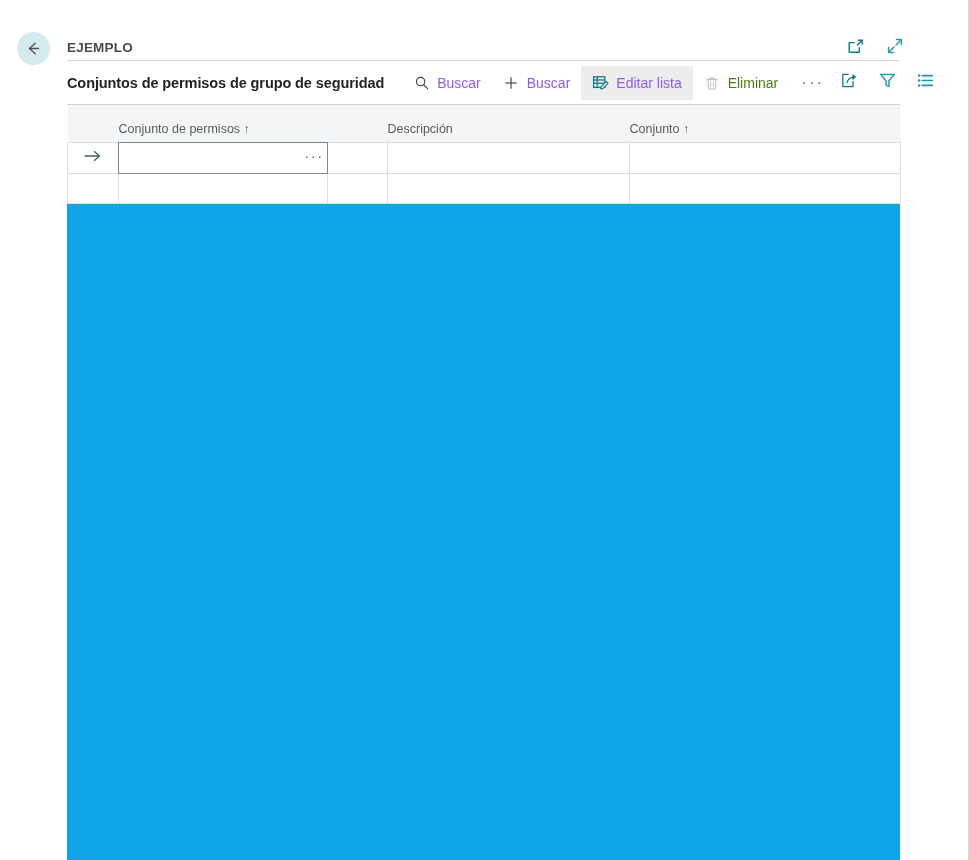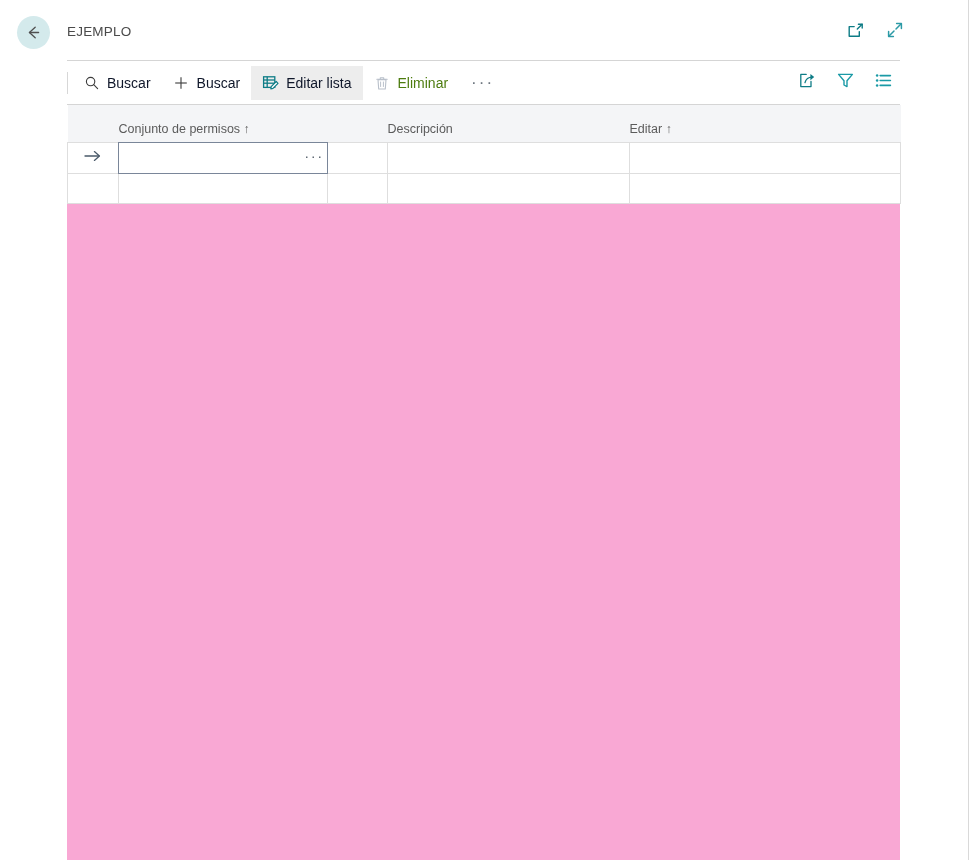--- a/index.html
+++ b/index.html
@@ -15,22 +15,22 @@
   .app {
     position: relative;
     width: 969px;
     height: 860px;
     background: #ffffff;
   }
 
   
   .topbar {
     position: absolute;
-    left: 0; top: 0;
-    width: 969px; height: 60px;
+    left: 0; top: 16px;
+    width: 969px; height: 60px; font-weight: bold;
   }
 
   .back-button {
     position: absolute;
     left: 17px; top: 16px;
     width: 33px; height: 33px;
     border-radius: 50%;
     background: #D4EAEC;
     display: flex;
     align-items: center;
@@ -96,21 +96,21 @@
     margin-right: 4px;
   }
 
   .tb-item {
     display: flex;
     align-items: center;
     gap: 7px;
     height: 34px;
     padding: 0 11px;
     font-size: 14px;
-    color: #0f172a;
+    color: #8b5cf6;
     white-space: nowrap;
     cursor: pointer;
     background: transparent;
     border: none;
     font-family: inherit;
   }
   .tb-item.active { background: #EDEDED; }
   .tb-item.disabled { color: #4d7c0f; cursor: default; }
 
   .tb-icon {
@@ -142,21 +142,21 @@
     display: flex; align-items: center; justify-content: center;
     cursor: pointer;
   }
 
   
   .content {
     position: absolute;
     left: 67px; top: 105px;
     width: 833px;
     height: 755px;
-    background: #f9a8d4;
+    background: #0ea5e9;
   }
 
   .grid-wrap {
     position: absolute;
     left: 0; top: 0;
     width: 833px;
   }
 
   table.grid {
     width: 833px;
@@ -289,20 +289,21 @@
         </span>
       </div>
     </div>
   </div>
 
   <div class="toolbar-rule top"></div>
   <div class="toolbar-rule bottom"></div>
 
   <div class="toolbar">
 
+    <div class="toolbar-title">Conjuntos de permisos de grupo de seguridad</div>
     <div class="toolbar-sep"></div>
 
     <button class="tb-item">
       <span class="tb-icon">
         <svg width="16" height="16" viewBox="0 0 16 16">
           <circle cx="6.6" cy="6.6" r="4.2" fill="none" stroke="#3B3B3B" stroke-width="1.1"></circle>
           <line x1="9.7" y1="9.7" x2="13.6" y2="13.6" stroke="#3B3B3B" stroke-width="1.1" stroke-linecap="round"></line>
         </svg>
       </span>
       <span>Buscar</span>
@@ -394,21 +395,21 @@
             <th></th>
             <th class="th-pad">
               <span>Conjunto de permisos</span>
               <span class="sort-arrow">↑</span>
             </th>
             <th></th>
             <th class="th-pad">
               <span>Descripción</span>
             </th>
             <th class="th-pad">
-              <span>Editar</span>
+              <span>Conjunto</span>
               <span class="sort-arrow">↑</span>
             </th>
           </tr>
         </thead>
 
         <tbody>
 
           <tr class="row-current">
             <td class="sel-cell">
               <span class="row-arrow">

